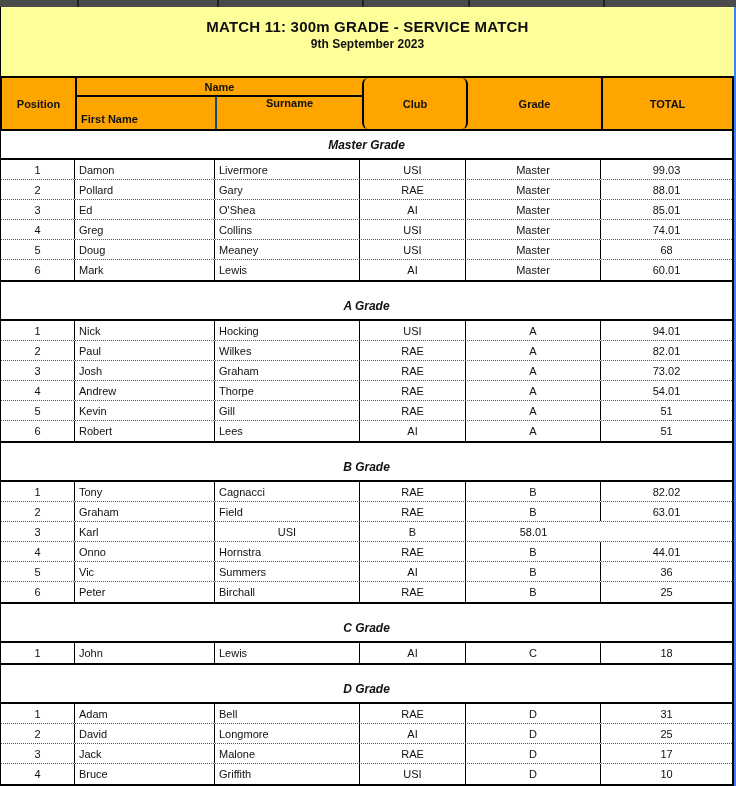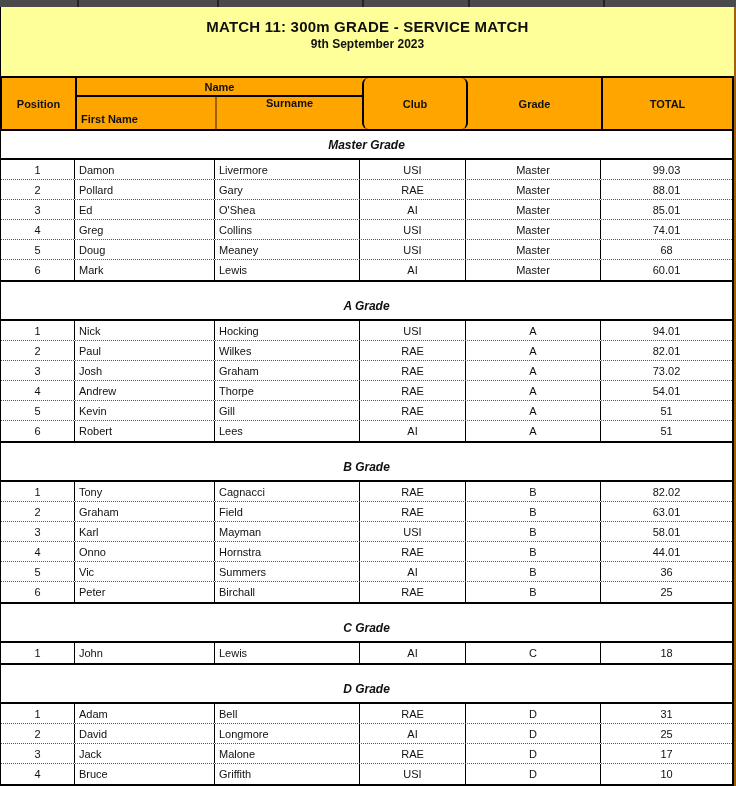--- a/index.html
+++ b/index.html
@@ -4,42 +4,42 @@
 <style>
   :root{
     --yellow:#FFFF99;
     --orange:#FFA500;
     --strip:#4a4a4a;
     --ink:#111111;
   }
   *{box-sizing:border-box;margin:0;padding:0;}
   html,body{background:#ffffff;}
   body{font-family:"Liberation Sans", sans-serif;color:var(--ink);}
-  .sheet{width:736px;height:786px;background:#a16207;overflow:hidden;}
+  .sheet{width:736px;height:786px;background:#3b82f6;overflow:hidden;}
 
   
   .top-strip{position:relative;width:736px;height:7px;background:var(--strip);}
   .top-strip .tick{position:absolute;top:0;width:2px;height:7px;background:#232323;}
   .tick.t1{left:77px}.tick.t2{left:217px}.tick.t3{left:362px}.tick.t4{left:468px}.tick.t5{left:603px}
 
   .below{width:734px;}
 
   
   .title-band{height:69px;background:var(--yellow);border-left:1px solid #000;text-align:center;}
   .page-title{padding-top:11px;font-size:15px;font-weight:bold;letter-spacing:.2px;}
   .page-date{margin-top:2px;font-size:12px;font-weight:bold;}
 
   
   .header-grid{display:grid;grid-template-columns:75px 140px 145px 106px 135px auto;
     grid-template-rows:19px 32px;background:var(--orange);border:2px solid #000;height:55px;
     font-size:11px;font-weight:bold;}
   .hcell{display:flex;align-items:center;justify-content:center;}
   .h-pos{grid-row:1/3;grid-column:1;border-right:2px solid #000;text-align:center;}
   .h-name{grid-row:1;grid-column:2/4;border-bottom:2px solid #000;}
-  .h-first{grid-row:2;grid-column:2;border-right:2px solid #a16207;align-items:flex-end;justify-content:flex-start;padding:0 4px 4px 4px;}
+  .h-first{grid-row:2;grid-column:2;border-right:2px solid #0c4a6e;align-items:flex-end;justify-content:flex-start;padding:0 4px 4px 4px;}
   .h-sur{grid-row:2;grid-column:3;align-items:flex-end;padding-bottom:20px;}
   .h-club{grid-row:1/3;grid-column:4;border-left:2px solid #000;border-right:2px solid #000;border-radius:6px;}
   .h-grade{grid-row:1/3;grid-column:5;border-right:2px solid #000;}
   .h-total{grid-row:1/3;grid-column:6;}
 
   
   .section-heading{height:29px;border-left:1px solid #000;border-right:2px solid #000;border-bottom:2px solid #000;
     display:flex;align-items:center;justify-content:center;font-size:12px;font-weight:bold;background:#fff;font-style:italic;}
   .spacer{height:10px;border-left:1px solid #000;border-right:2px solid #000;background:#fff;}
 
@@ -218,21 +218,20 @@
     <div class="cell c-left">Graham</div>
     <div class="cell c-left">Field</div>
     <div class="cell c-center">RAE</div>
     <div class="cell c-center">B</div>
     <div class="cell c-center">63.01</div>
   </div>
 
   <div class="row">
     <div class="cell c-center">3</div>
     <div class="cell c-left">Karl</div>
-    <div class="cell c-left">Mayman</div>
     <div class="cell c-center">USI</div>
     <div class="cell c-center">B</div>
     <div class="cell c-center">58.01</div>
   </div>
 
   <div class="row">
     <div class="cell c-center">4</div>
     <div class="cell c-left">Onno</div>
     <div class="cell c-left">Hornstra</div>
     <div class="cell c-center">RAE</div>

